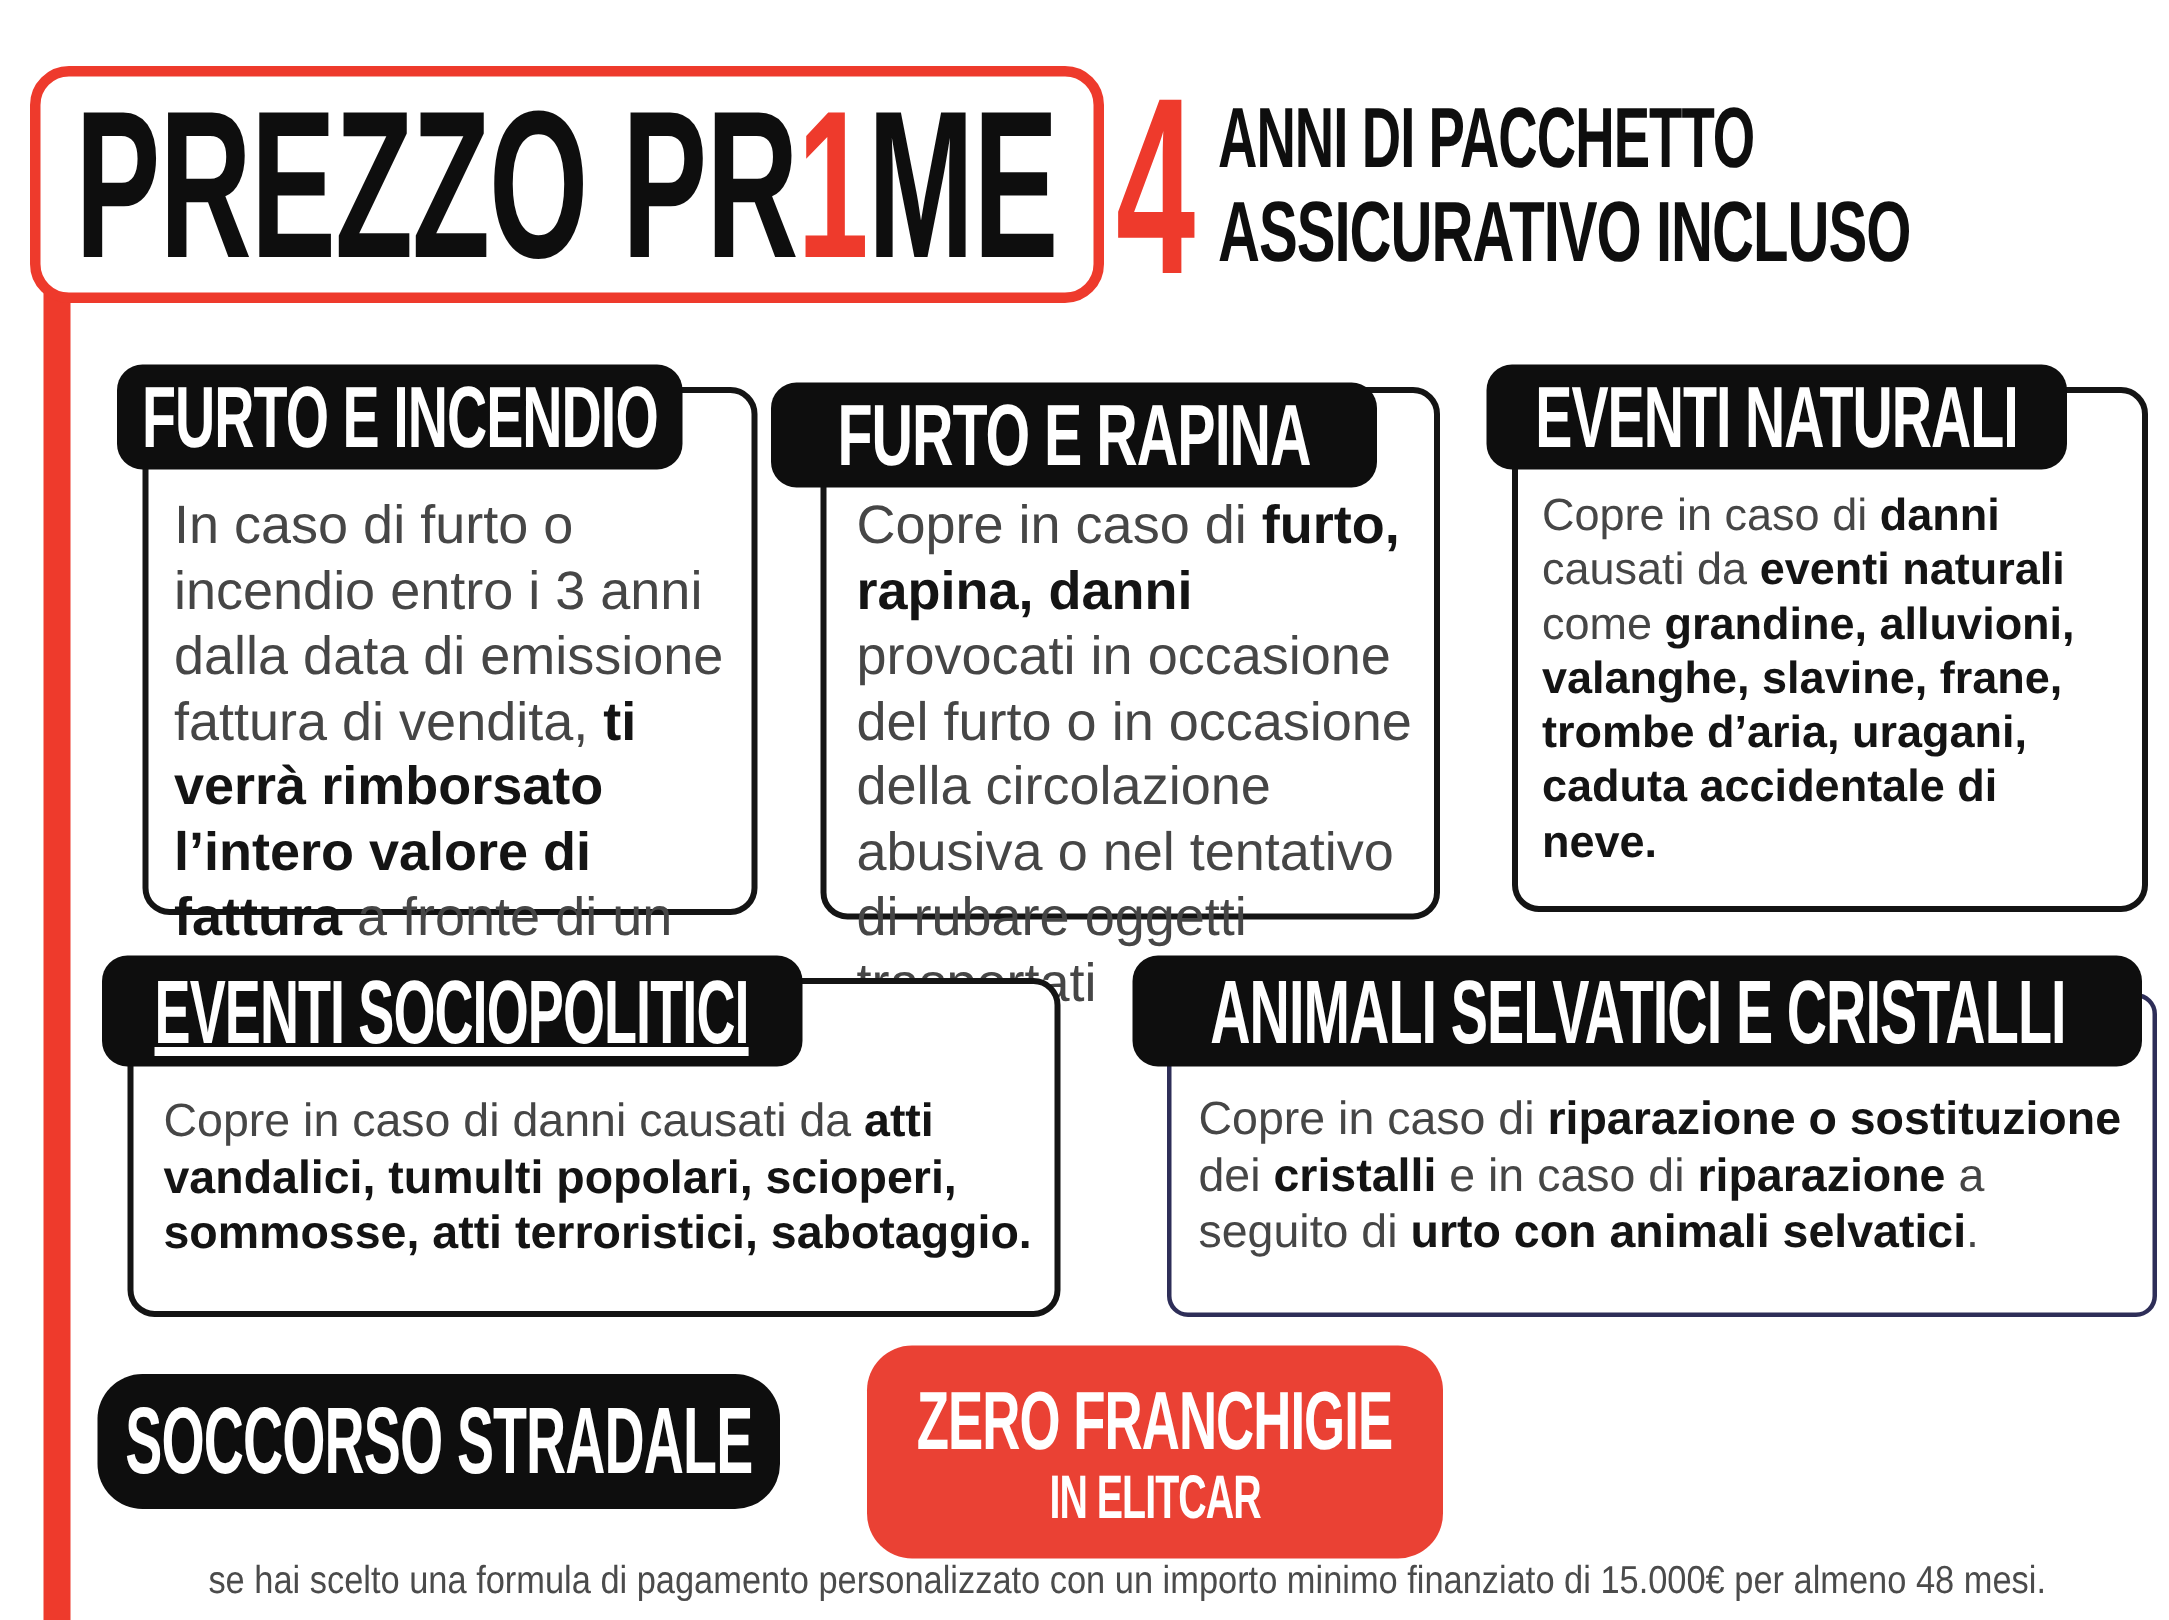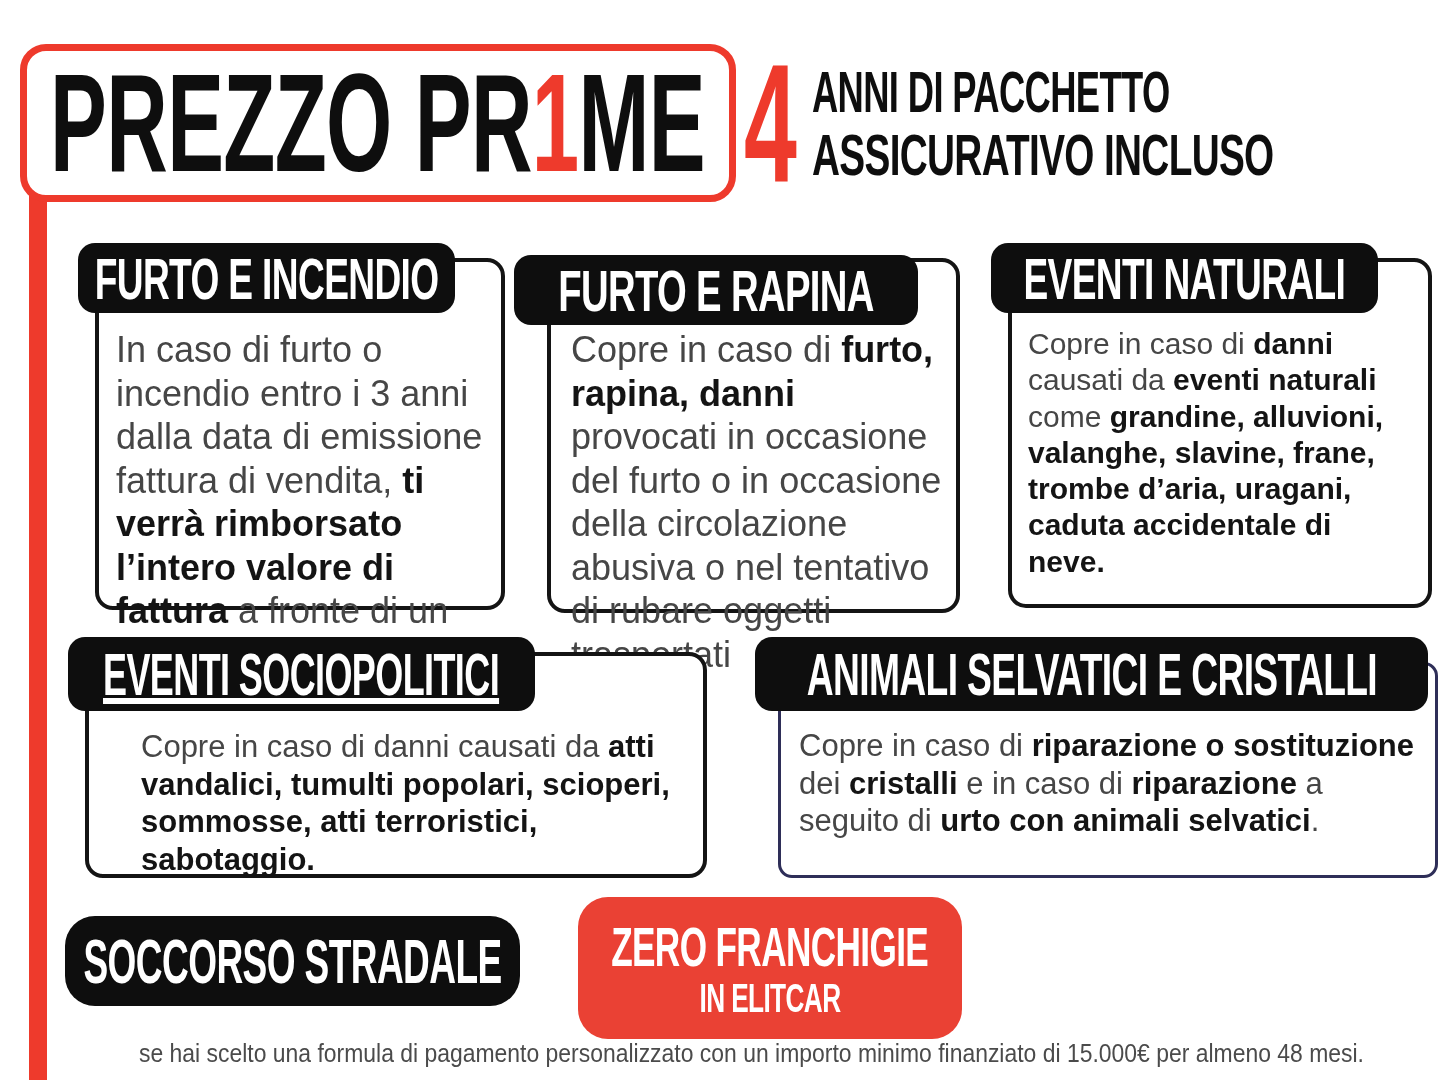--- a/index.html
+++ b/index.html
@@ -48,21 +48,21 @@
   .c1 .card-label{left:78px;top:243px;width:377px;height:70px;}
   .c1 .card-body{left:95px;top:258px;width:410px;height:352px;padding:66px 14px 0 17px;}
   .c2 .card-label{left:514px;top:243px;width:404px;height:70px;margin-top:12px;}
   .c2 .card-body{left:547px;top:258px;width:413px;height:355px;padding:66px 14px 0 20px;}
   .c3 .card-label{left:991px;top:243px;width:387px;height:70px;}
   .c3 .card-body{left:1008px;top:258px;width:424px;height:350px;padding:64px 12px 0 16px;}
   .c3 .card-body p{font-size:30px;}
   .c4 .card-label{left:68px;top:637px;width:467px;height:74px;text-decoration:underline;}
   .c4 .card-label .lbl{font-size:60px;}
   .c4 .card-body{left:85px;top:652px;width:622px;height:226px;padding:72px 14px 0 20px;}
-  .c4 .card-body p{font-size:31px;margin-left:32px;}
+  .c4 .card-body p{font-size:31px;}
   .c5 .card-label{left:755px;top:637px;width:673px;height:74px;}
   .c5 .card-label .lbl{font-size:60px;}
   .c5 .card-body{left:778px;top:662px;width:660px;height:216px;padding:62px 14px 0 18px;border:3px solid var(--navy);border-radius:14px;}
   .c5 .card-body p{font-size:31px;}
 
   .badge{
     position:absolute;display:flex;flex-direction:column;align-items:center;justify-content:center;
     color:#ffffff;border-radius:30px;z-index:2;
   }
   .badge.black{background:var(--ink);}

